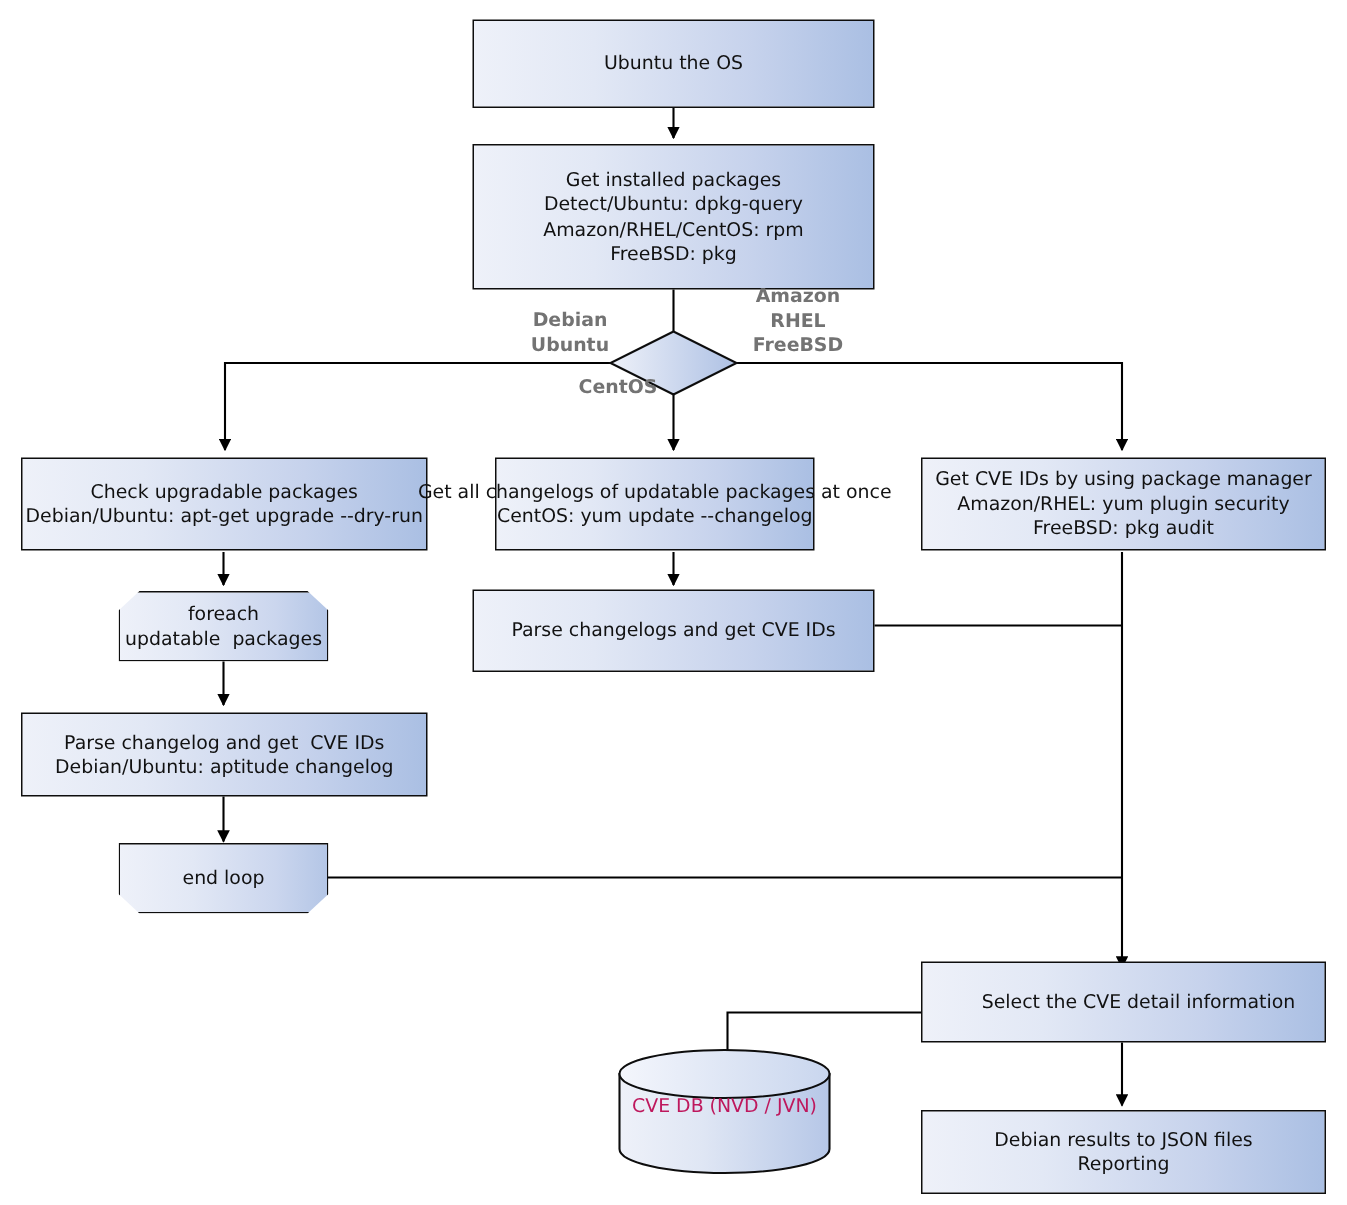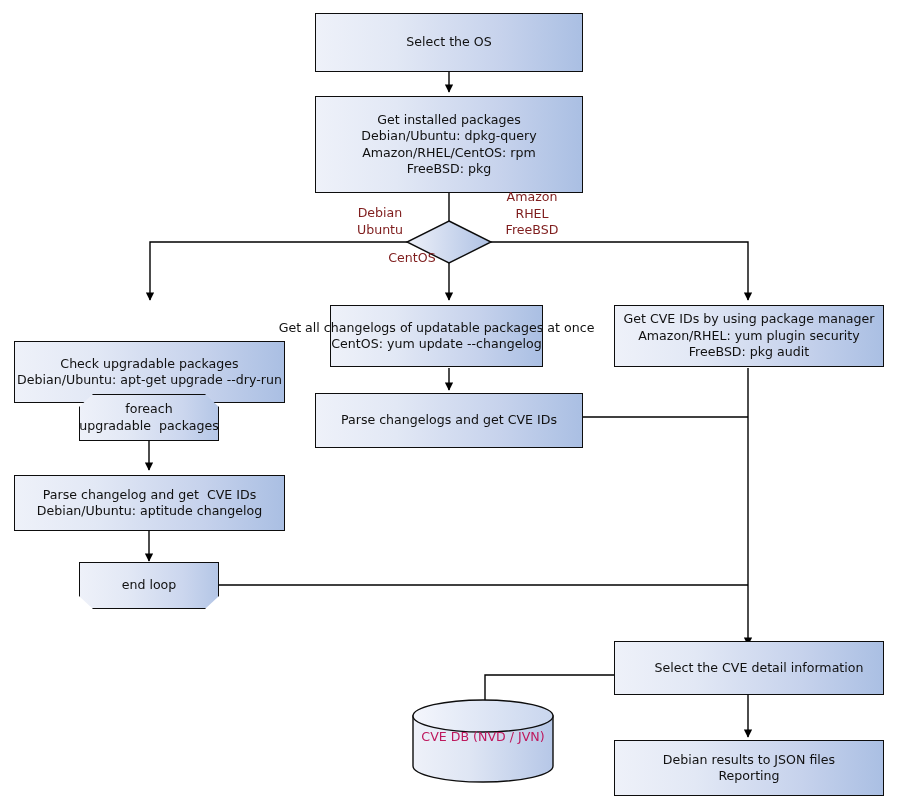--- a/index.html
+++ b/index.html
@@ -50,23 +50,24 @@
     clip-path: polygon(14px 0, calc(100% - 14px) 0, 100% 13px, 100% 100%, 0 100%, 0 13px);
   }
   .loop-end {
     -webkit-clip-path: polygon(0 0, 100% 0, 100% calc(100% - 13px), calc(100% - 14px) 100%, 14px 100%, 0 calc(100% - 13px));
     clip-path: polygon(0 0, 100% 0, 100% calc(100% - 13px), calc(100% - 14px) 100%, 14px 100%, 0 calc(100% - 13px));
   }
   .edge-label {
     position: absolute;
     font-size: 12.6px;
     line-height: 16.5px;
-    color: #7f1d1d;
+    color: #737373;
     text-align: center;
     white-space: pre;
+    font-weight: bold;
   }
   .db-label {
     position: absolute;
     font-size: 12.6px;
     color: #be185d;
     text-align: center;
     white-space: pre;
     width: 150px;
   }
 </style>
@@ -128,58 +129,58 @@
 
     <polygon points="449,221 491,242 449,263 407,242" fill="url(#diamondFill)" stroke="#0d0d0d" stroke-width="1.4"></polygon>
 
     <g>
       <path d="M 413 716 L 413 766 A 70 16 0 0 0 553 766 L 553 716 Z" fill="url(#cylFill)" stroke="#0d0d0d" stroke-width="1.4"></path>
       <ellipse cx="483" cy="716" rx="70" ry="16" fill="url(#cylTop)" stroke="#0d0d0d" stroke-width="1.4"></ellipse>
     </g>
   </svg>
 
   <div class="node boxnode" style="left:315px; top:13px; width:268px; height:59px;">
-    <span>Select the OS</span>
+    <span>Ubuntu the OS</span>
   </div>
 
   <div class="node boxnode" style="left:315px; top:96px; width:268px; height:97px;">
     <span>Get installed packages
-Debian/Ubuntu: dpkg-query
+Detect/Ubuntu: dpkg-query
 Amazon/RHEL/CentOS: rpm
 FreeBSD: pkg</span>
   </div>
 
   <div class="edge-label" style="left:345px; top:205px; width:70px;">Debian
 Ubuntu</div>
 
   <div class="edge-label" style="left:492px; top:189px; width:80px;">Amazon
 RHEL
 FreeBSD</div>
 
   <div class="edge-label" style="left:379px; top:250px; width:66px;">CentOS</div>
 
-  <div class="node boxnode" style="left:14px; top:305px; width:271px; height:62px;margin-top:36px;">
+  <div class="node boxnode" style="left:14px; top:305px; width:271px; height:62px;">
     <span>Check upgradable packages
 Debian/Ubuntu: apt-get upgrade --dry-run</span>
   </div>
 
   <div class="node boxnode" style="left:315px; top:305px; width:213px; height:62px;margin-left:15px;">
     <span>Get all changelogs of updatable packages at once
 CentOS: yum update --changelog</span>
   </div>
 
   <div class="node boxnode" style="left:614px; top:305px; width:270px; height:62px;">
     <span>Get CVE IDs by using package manager
 Amazon/RHEL: yum plugin security
 FreeBSD: pkg audit</span>
   </div>
 
   <div class="node loopnode loop-start" style="left:79px; top:394px; width:140px; height:47px;">
     <span>foreach
-upgradable  packages</span>
+updatable  packages</span>
   </div>
 
   <div class="node boxnode" style="left:14px; top:475px; width:271px; height:56px;">
     <span>Parse changelog and get  CVE IDs
 Debian/Ubuntu: aptitude changelog</span>
   </div>
 
   <div class="node loopnode loop-end" style="left:79px; top:562px; width:140px; height:47px;">
     <span>end loop</span>
   </div>

